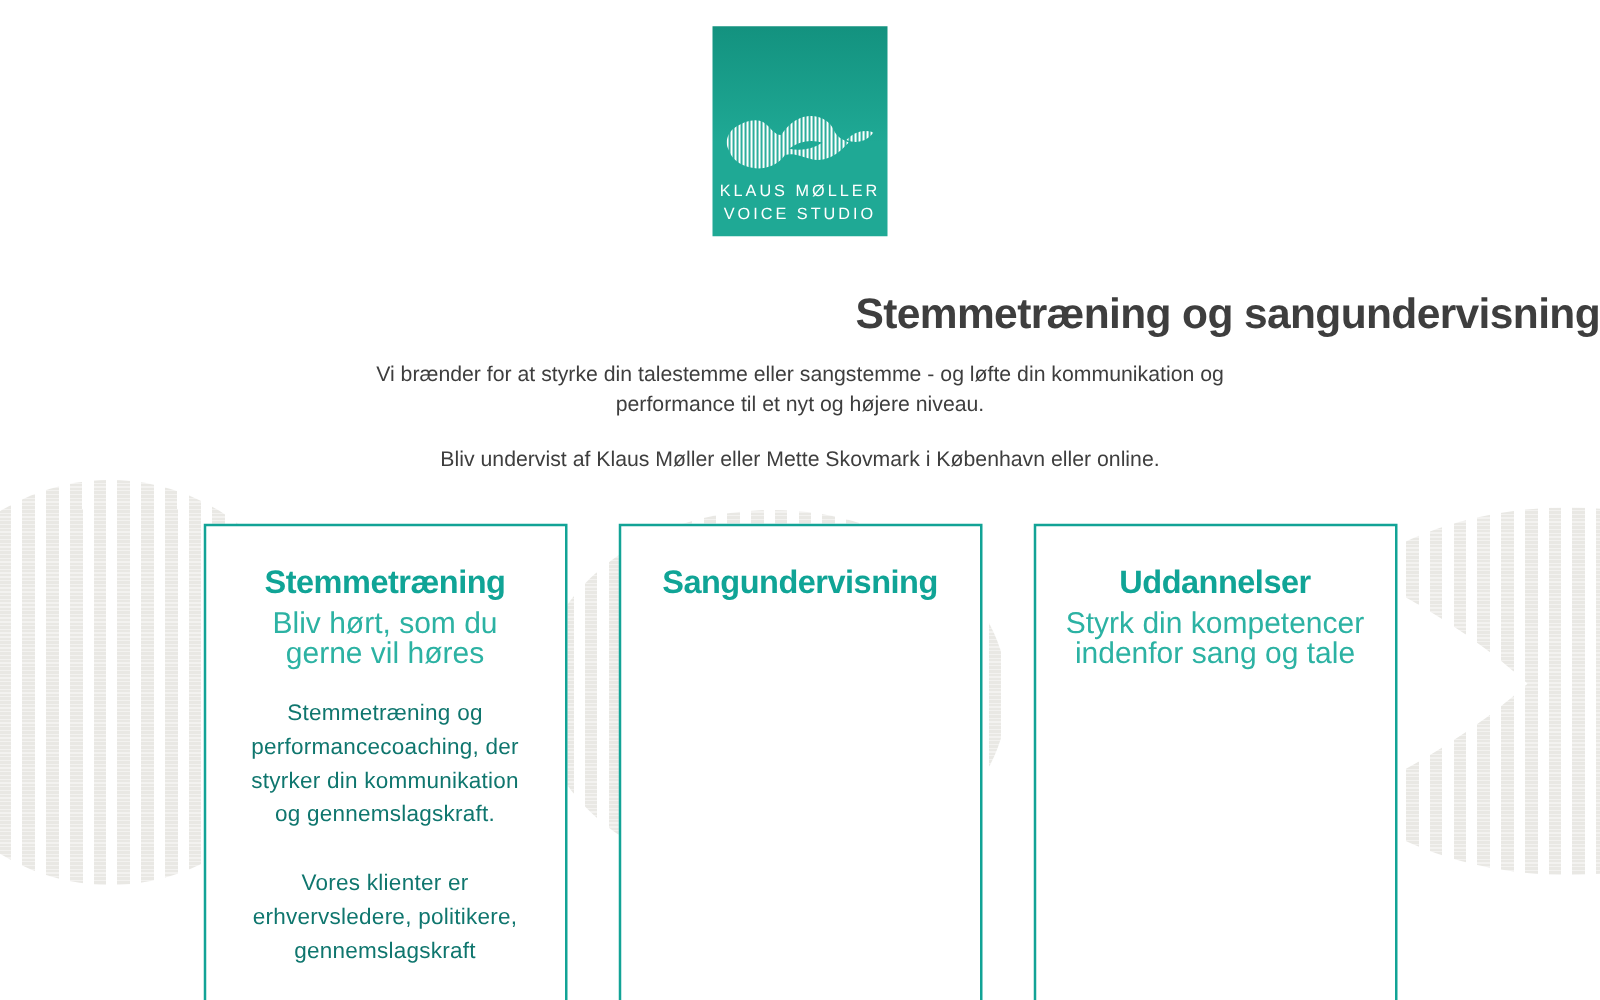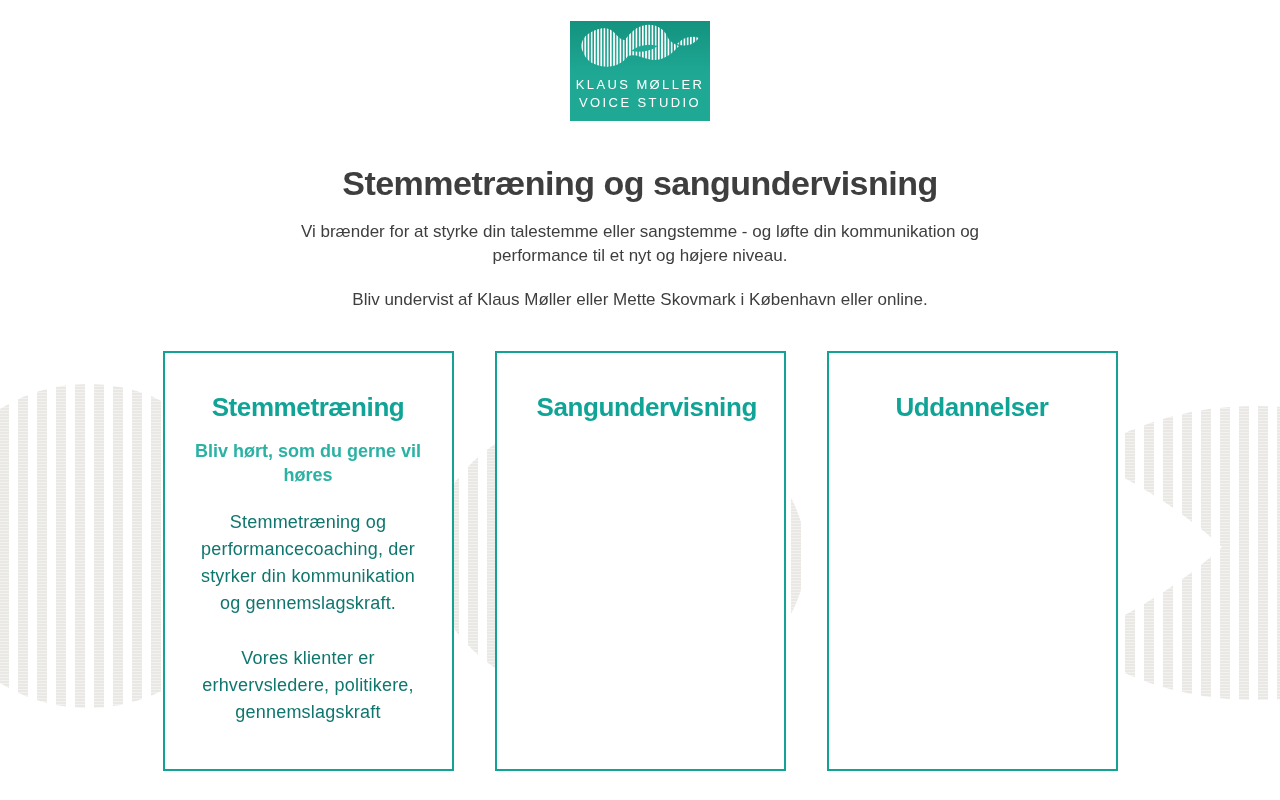--- a/index.html
+++ b/index.html
@@ -32,56 +32,56 @@
   .deco-right{left:1030px;top:406px;width:450px;height:294px;}
   .deco-lens-svg{
     position:absolute;left:0;top:0;width:1280px;height:800px;z-index:0;
     pointer-events:none;
   }
 
   
   .content{position:relative;z-index:1;}
 
   .logo{
-    width:140px;height:100px;margin:21px auto 0;
+    width:140px;height:168px;margin:21px auto 0;
     background:linear-gradient(180deg, var(--logo-top) 0%, var(--logo-main) 55%, var(--logo-main) 100%);
     display:flex;flex-direction:column;align-items:center;justify-content:flex-end;
     padding-bottom:9px;
   }
   .logo-wave{width:124px;height:50px;margin-bottom:5px;}
   .logo-wave .cutout{fill:var(--logo-main);}
   .logo-text{
     color:#ffffff;font-size:13px;line-height:18px;font-weight:400;
     letter-spacing:2.4px;text-align:center;white-space:nowrap;
   }
 
   .hero-title{
-    margin:42px 0 0;text-align:center;
+    margin:42px 0 0;text-align:right;
     font-size:34px;line-height:41px;font-weight:700;
     letter-spacing:-0.5px;color:var(--text-dark);
   }
   .hero-copy{margin:16px auto 0;max-width:740px;text-align:center;}
   .hero-copy p{
     margin:0 0 20px;font-size:17px;line-height:24px;color:var(--text-dark);
   }
 
   .cards-row{
     display:flex;justify-content:center;gap:41px;margin:39px 0 0;
   }
   .card{
     width:291px;height:420px;background:#ffffff;
     border:2px solid var(--card-border);
     padding:23px 24px 0;text-align:center;
   }
   .card-title{
-    margin:16px;font-size:26px;line-height:31px;font-weight:700;
+    margin:6px;font-size:26px;line-height:31px;font-weight:700;
     letter-spacing:-0.4px;color:var(--teal);white-space:nowrap;
   }
   .card-subtitle{
-    margin:2px auto 0;font-size:18px;line-height:24px;font-weight:700;
+    margin:2px auto 0;font-size:24px;line-height:24px;font-weight:400;
     color:var(--teal-sub);max-width:240px;
   }
   .card-body{margin:22px auto 0;max-width:242px;}
   .card-body p{
     margin:0 0 28px;font-size:18px;line-height:27px;
     letter-spacing:0.2px;color:#0f766e;
   }
 </style>
 </head>
 <body>
@@ -127,16 +127,17 @@
         <p>Vores klienter er erhvervsledere, politikere, gennemslagskraft</p>
       </div>
     </div>
 
     <div class="card">
       <h2 class="card-title">Sangundervisning</h2>
     </div>
 
     <div class="card">
       <h2 class="card-title">Uddannelser</h2>
+      <div class="card-subtitle">Styrk din kompetencer indenfor sang og tale</div>
     </div>
 
   </div>
 </div>
 
 </body></html>

